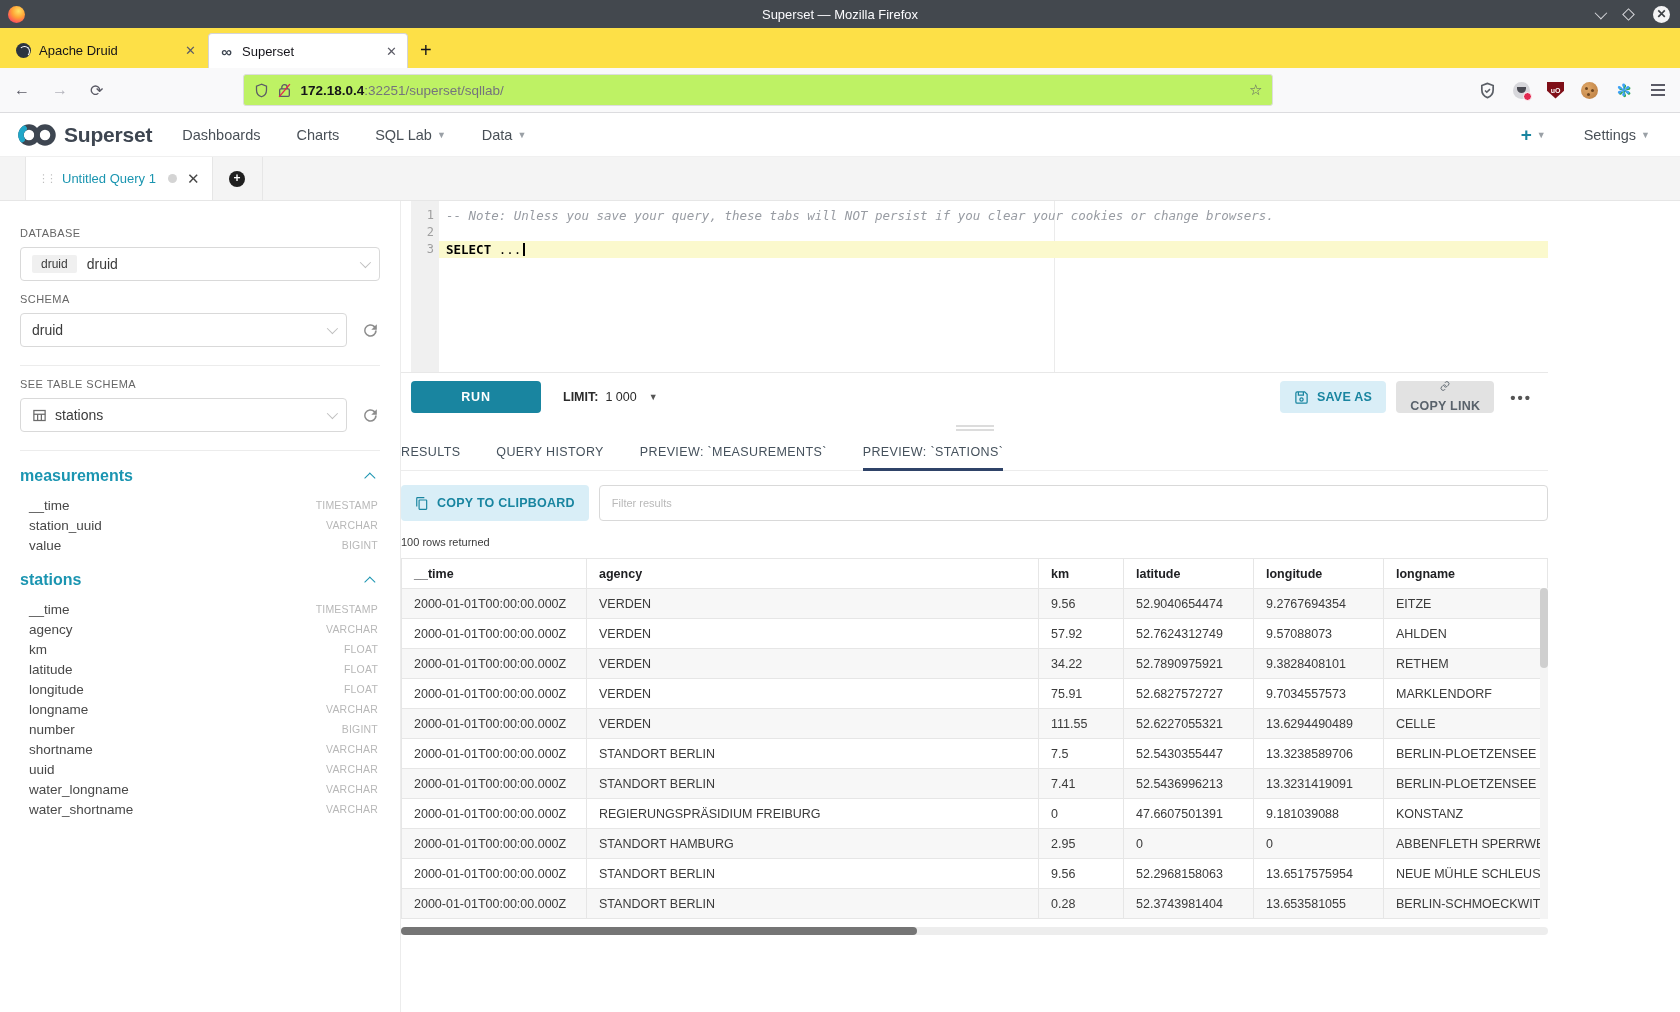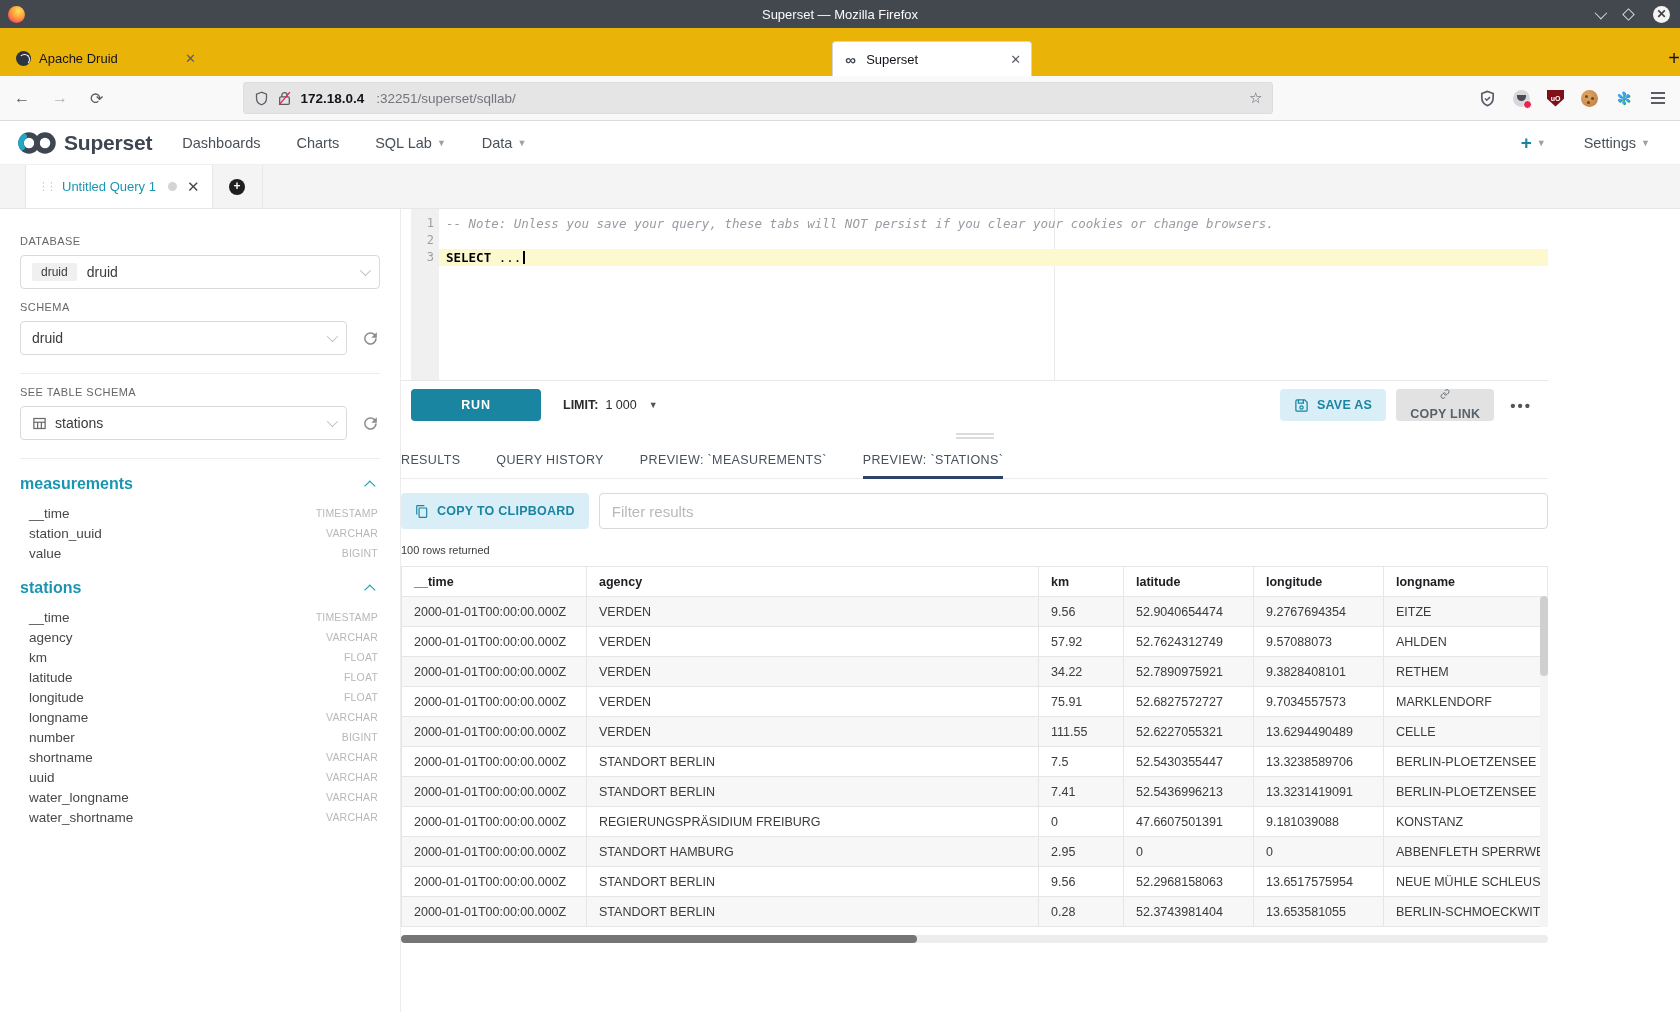--- a/index.html
+++ b/index.html
@@ -9,37 +9,37 @@
   
   .titlebar { height:28px; background:#43484e; display:flex; align-items:center; position:relative; }
   .ff-logo { width:17px; height:17px; border-radius:50%; margin-left:8px; z-index:1;
     background: radial-gradient(circle at 62% 30%, #ffe363 0%, #ffa436 40%, #ff5e54 70%, #c12a8c 100%); }
   .win-title { position:absolute; left:0; right:0; text-align:center; color:#fbfbfe; font-size:13px; }
   .win-controls { margin-left:auto; display:flex; align-items:center; gap:20px; margin-right:10px; z-index:1; }
   .wc-chev { width:9px; height:9px; border-right:1.6px solid #d7d7db; border-bottom:1.6px solid #d7d7db; transform:rotate(45deg) translateY(-2px); }
   .wc-diamond { width:9px; height:9px; border:1.6px solid #d7d7db; transform:rotate(45deg); }
   .wc-close { width:17px; height:17px; border-radius:50%; background:#f4f4f5; color:#3b3f44; font-size:12px; line-height:17px; text-align:center; font-weight:700; }
 
-  .tabstrip { height:48px; background:#eab308; display:flex; align-items:flex-end; padding-left:6px;justify-content:space-between; }
+  .tabstrip { height:40px; background:#fde047; display:flex; align-items:flex-end; padding-left:6px; }
   .btab { width:200px; height:35px; display:flex; align-items:center; padding:0 10px; font-size:13px; color:#15141a; margin-right:2px; }
   .btab.active { background:#fff; border:1px solid #d4d4d8; border-bottom:none; border-radius:4px 4px 0 0; }
   .btab .fav { width:15px; height:15px; margin-right:8px; flex:none; }
   .fav-druid { border-radius:50%; background:#2b3440; position:relative; }
   .fav-druid::after{ content:""; position:absolute; left:3px; top:3px; width:9px; height:9px; border-radius:50%; border:1.5px solid #fff; border-left-color:transparent; border-bottom-color:transparent;}
   .fav-superset { color:#3e4651; font-weight:700; font-size:15px; line-height:15px; text-align:center; }
   .btab-close { margin-left:auto; color:#5b5b66; font-size:13px; }
   .newtab-btn { font-size:20px; color:#15141a; margin:0 0 6px 10px; }
 
   .urlbar { height:45px; background:#f9f9fa; border-bottom:1px solid #dcdcdf; display:flex; align-items:center; padding:0 14px; }
   .nav-arrow { font-size:16px; color:#5b5b66; margin-right:22px; }
   .nav-arrow.disabled { color:#b4b4bc; }
-  .url-field { height:32px; background:#e5e5e5; border:1px solid #ddd; border-radius:3px; flex:1; max-width:1030px;
+  .url-field { height:32px; background:#bef264; border:1px solid #ddd; border-radius:3px; flex:1; max-width:1030px;
     margin-left:118px; display:flex; align-items:center; padding:0 10px; font-size:13.5px; }
   .url-host { color:#15141a; font-weight:600; }
-  .url-rest { color:#74747c;margin-left:12px; }
+  .url-rest { color:#74747c; }
   .url-star { margin-left:auto; color:#5b5b66; font-size:15px; }
   .ext-icons { margin-left:auto; display:flex; align-items:center; gap:17px; }
   .ei { width:17px; height:17px; display:inline-flex; align-items:center; justify-content:center; }
   .ei-mask { border-radius:50%; background:#d7d7db; position:relative; }
   .ei-mask::before{ content:""; width:9px; height:6px; border-radius:0 0 5px 5px; background:#4a4a52; }
   .ei-mask::after{ content:""; position:absolute; right:-2px; bottom:-2px; width:7px; height:7px; border-radius:50%; background:#e22850; border:1px solid #fff;}
   .ei-ublock { background:#7f0f18; clip-path:polygon(0 0,100% 0,100% 55%,50% 100%,0 55%); color:#fff; font-size:7px; font-weight:700; }
   .ei-cookie { border-radius:50%; background:radial-gradient(circle at 35% 35%, #e0a868, #b97a3e); position:relative; }
   .ei-cookie::after{ content:""; position:absolute; left:4px; top:5px; width:3px; height:3px; border-radius:50%; background:#6e4620; box-shadow:6px 2px 0 #6e4620, 2px 6px 0 #6e4620; }
   .ei-spark { color:#3fa2f7; font-size:17px; text-shadow:1px 1px 0 #34a853; }
@@ -112,21 +112,21 @@
   .drag-handle { position:absolute; left:50%; top:4px; transform:translateX(-50%); width:38px; }
   .drag-handle i { display:block; height:2px; background:#dcdcdc; margin-bottom:2px; }
 
   .south-tabs { display:flex; gap:36px; height:38px; align-items:stretch; border-bottom:1px solid #ececec; }
   .stab { display:flex; align-items:center; font-size:12.5px; color:#45515c; letter-spacing:.03em; position:relative; }
   .stab.active::after { content:""; position:absolute; left:0; right:0; bottom:-1px; height:3px; background:#2f4368; }
 
   .filter-row { display:flex; align-items:center; gap:10px; padding:14px 0 0 0; }
   .copyclip { background:#d9eef7; color:#1985a0; height:36px; }
   .filter-input { flex:1; height:36px; border:1px solid #d9d9d9; border-radius:4px; padding:0 12px;
-    font-size:15px; color:#3b3b3b; font-family:inherit; }
+    font-size:11px; color:#3b3b3b; font-family:inherit; }
   .filter-input::placeholder { color:#b9b9b9; }
 
   .rows-returned { font-size:11px; color:#3b3b3b; margin:15px 0 10px; }
 
   .tbl-wrap { position:relative; }
   table.results { border-collapse:collapse; table-layout:fixed; width:100%; }
   table.results th, table.results td { border:1px solid #e6e6e6; height:30px; padding:0 12px;
     font-size:12.5px; color:#3b3b3b; text-align:left; overflow:hidden; white-space:nowrap; }
   table.results th { font-weight:700; color:#202124; background:#fff; }
   table.results tbody tr:nth-child(odd) td { background:#f7f7f7; }

